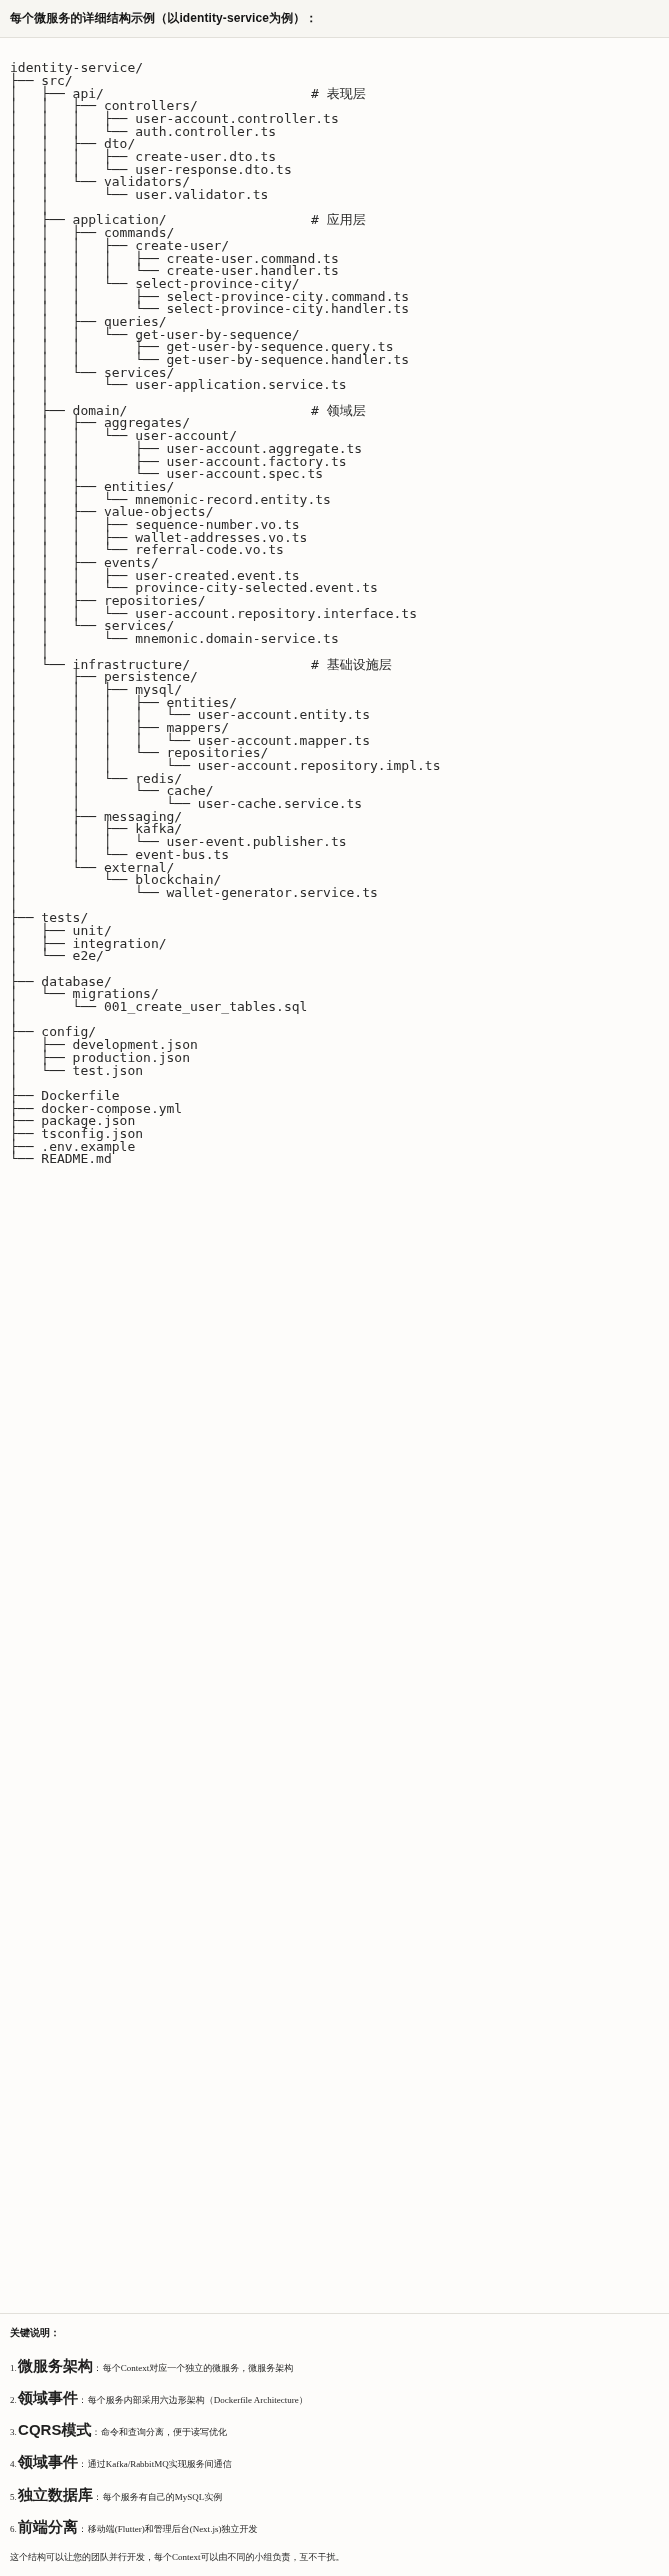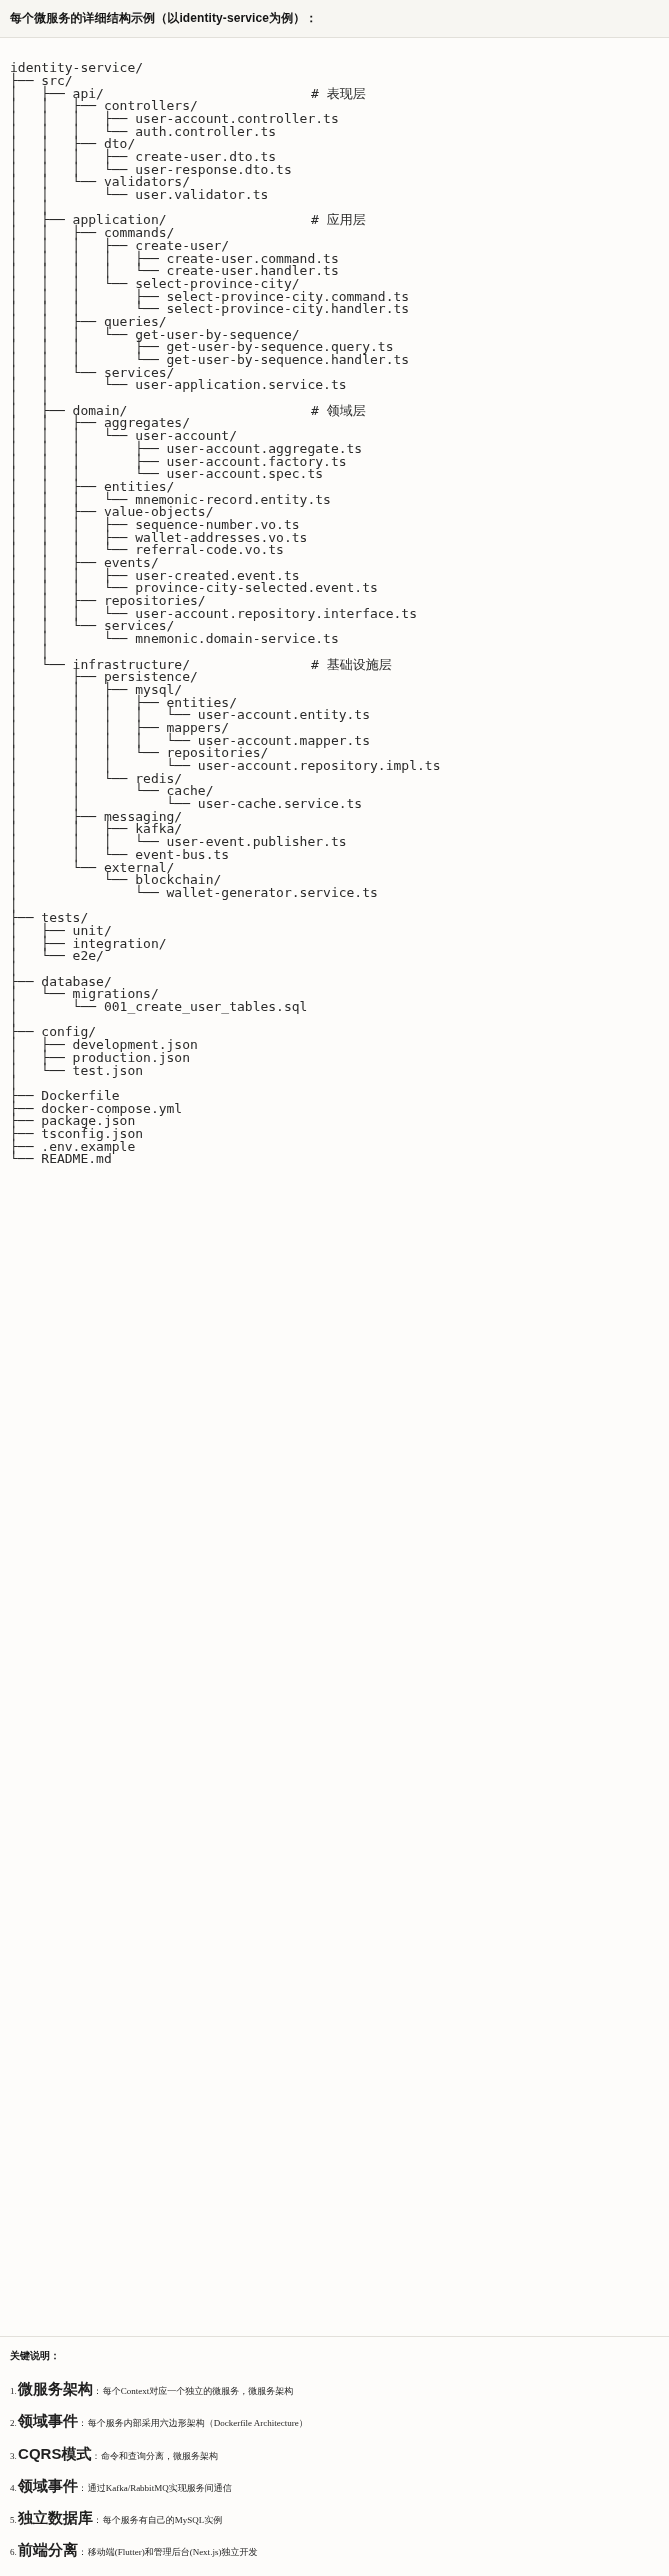--- a/index.html
+++ b/index.html
@@ -133,37 +133,38 @@
         <div class="note-item">
           <span class="note-num">2.</span>
           <span class="note-term">领域事件</span>
           <span class="note-sep">：</span>
           <span class="note-desc">每个服务内部采用六边形架构（Dockerfile Architecture）</span>
         </div>
         <div class="note-item">
           <span class="note-num">3.</span>
           <span class="note-term">CQRS模式</span>
           <span class="note-sep">：</span>
-          <span class="note-desc">命令和查询分离，微服务架构</span>
+          <span class="note-desc">命令和查询分离，便于读写优化</span>
         </div>
         <div class="note-item">
           <span class="note-num">4.</span>
           <span class="note-term">领域事件</span>
           <span class="note-sep">：</span>
           <span class="note-desc">通过Kafka/RabbitMQ实现服务间通信</span>
         </div>
         <div class="note-item">
           <span class="note-num">5.</span>
           <span class="note-term">独立数据库</span>
           <span class="note-sep">：</span>
           <span class="note-desc">每个服务有自己的MySQL实例</span>
         </div>
         <div class="note-item">
           <span class="note-num">6.</span>
           <span class="note-term">前端分离</span>
           <span class="note-sep">：</span>
           <span class="note-desc">移动端(Flutter)和管理后台(Next.js)独立开发</span>
         </div>
       </div>
+    <div class="closing">这个结构可以让您的团队并行开发，每个Context可以由不同的小组负责，互不干扰。</div>
   </div>
 
 </div>
 
 
 </body></html>

